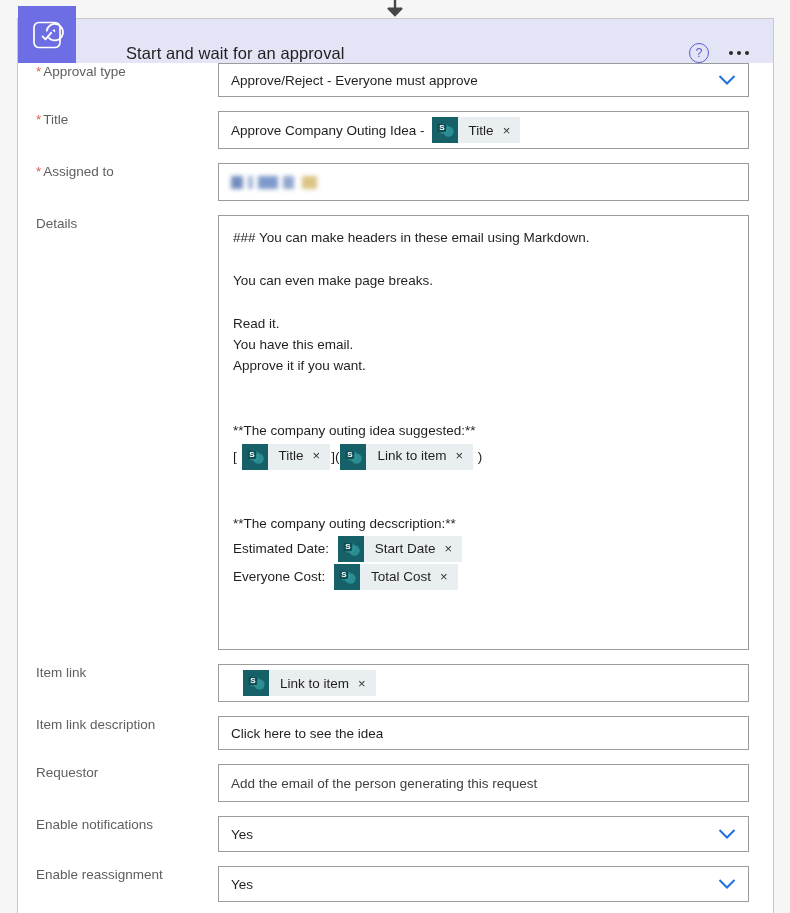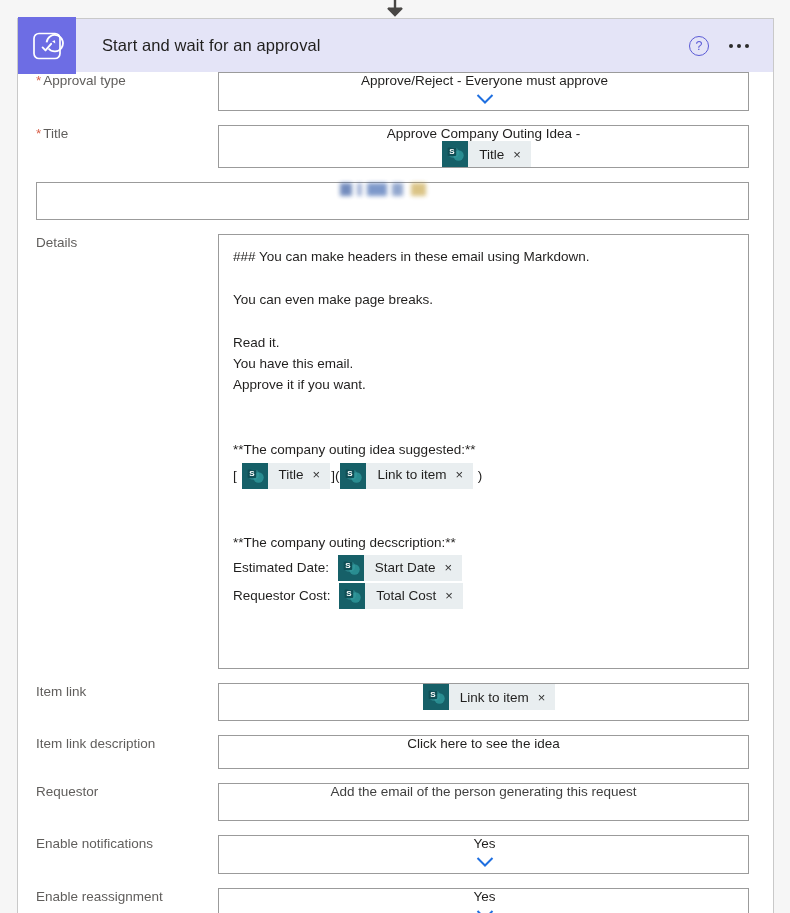--- a/index.html
+++ b/index.html
@@ -35,25 +35,26 @@
     width: 757px;
     background: #ffffff;
     border: 1px solid #c9c9c9;
     border-top: none;
     box-sizing: border-box;
   }
 
   
   .card-header {
     display: flex;
-    align-items: center;
-    height: 54px;
+    align-items: flex-end;
+    height: 45px;
     background: #e4e4f7;
     border-top: 1px solid #c9c9c9;
     box-sizing: border-box;
+    gap: 24px;
   }
   .app-tile {
     width: 58px;
     height: 57px;
     background: #6d6de4;
     display: flex;
     align-items: center;
     justify-content: center;
     flex: none;
   }
@@ -131,21 +132,20 @@
   .field {
     border: 1px solid #9b9b9b;
     background: #fff;
     min-height: 34px;
     display: flex;
     align-items: center;
     padding: 0 12px;
     font-size: 13.5px;
     color: #201f1e;
     box-sizing: border-box;
-    flex-direction: column;
   }
   .field.with-chevron {
     justify-content: space-between;
     padding-right: 10px;
   }
   .field .value { white-space: nowrap; overflow: hidden; }
   .field .placeholder { color: #404040; }
   .chevron {
     flex: none;
     width: 22px;
@@ -294,20 +294,23 @@
               </span>
               <span class="chip-label">Title</span>
               <span class="chip-x">×</span>
             </span>
           </div>
         </div>
       </div>
       <div class="field-gap"></div>
 
       <div class="row">
+        <div class="row-label">
+          <span class="req">*</span><span>Assigned to</span>
+        </div>
         <div class="row-control">
           <div class="field" style="min-height:38px;">
             <span class="blur-value"></span>
           </div>
         </div>
       </div>
       <div class="field-gap"></div>
 
       <div class="row">
         <div class="row-label">Details</div>
@@ -365,21 +368,21 @@
                     <circle cx="11.5" cy="11.5" r="5.6" fill="#3aa0a4" opacity=".45"></circle>
                     <rect x="5.6" y="6.4" width="8.6" height="8.6" rx="1" fill="#0f4f56"></rect>
                     <text x="9.9" y="12.9" font-family="Liberation Sans, sans-serif" font-size="8" font-weight="bold" fill="#ffffff" text-anchor="middle">S</text>
                   </svg>
                 </span>
                 <span class="chip-label">Start Date</span>
                 <span class="chip-x">×</span>
               </span>
             </p>
             <p class="tokline">
-              <span class="lbl">Requestor Cost:</span>
+              <span class="lbl">Everyone Cost:</span>
               <span class="chip" style="margin-left:5px;">
                 <span class="sp">
                   <svg width="26" height="26" viewBox="0 0 26 26">
                     <rect width="26" height="26" fill="#166068"></rect>
                     <circle cx="16.5" cy="14.5" r="5.2" fill="#2a8f93" opacity=".95"></circle>
                     <circle cx="11.5" cy="11.5" r="5.6" fill="#3aa0a4" opacity=".45"></circle>
                     <rect x="5.6" y="6.4" width="8.6" height="8.6" rx="1" fill="#0f4f56"></rect>
                     <text x="9.9" y="12.9" font-family="Liberation Sans, sans-serif" font-size="8" font-weight="bold" fill="#ffffff" text-anchor="middle">S</text>
                   </svg>
                 </span>

